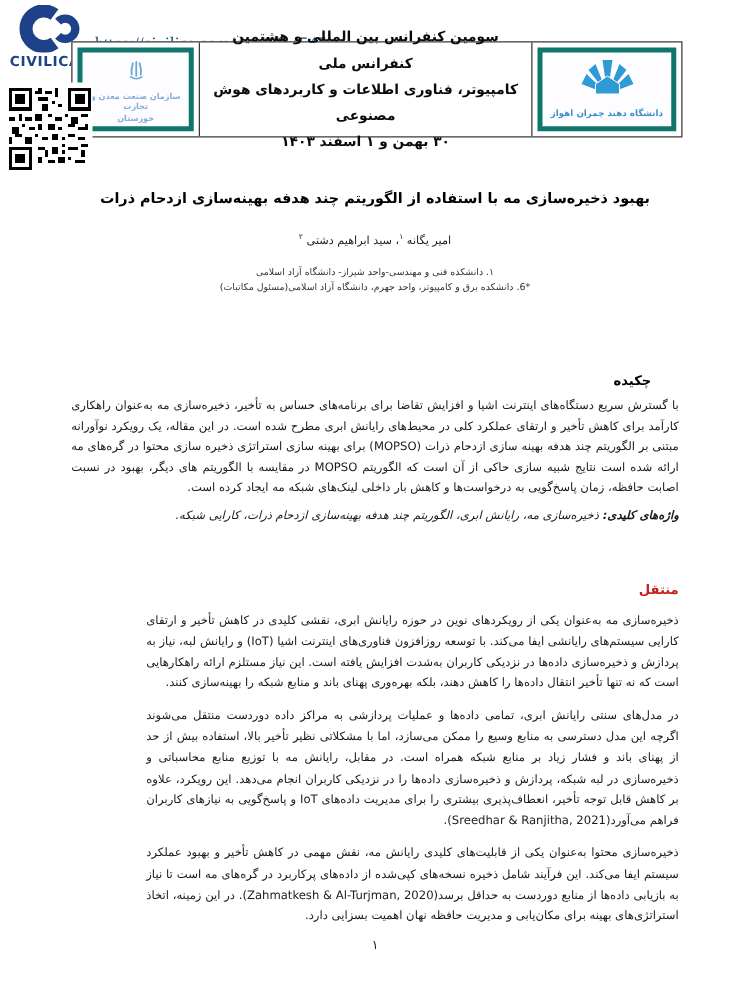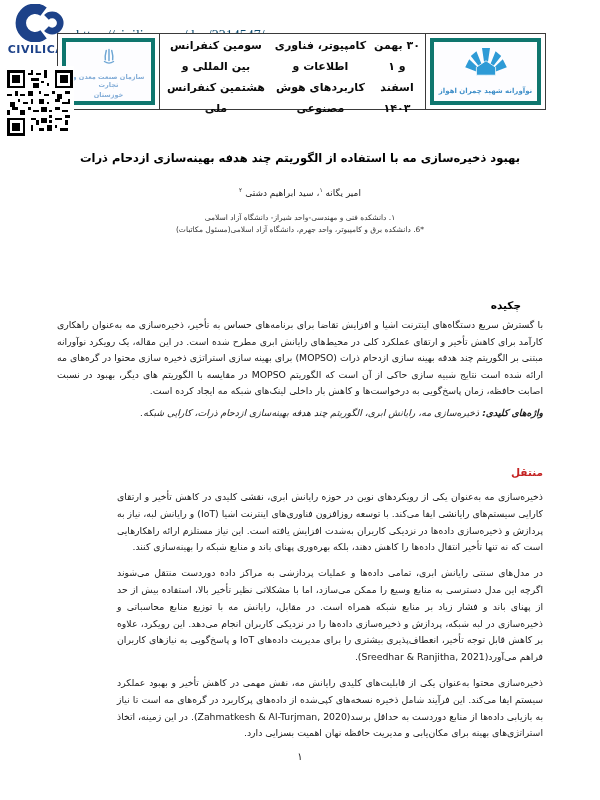--- a/index.html
+++ b/index.html
@@ -13,21 +13,21 @@
 
   
   .doc-url { position:absolute; left:76px; top:28px; font:14px "Liberation Serif", serif; color:#0c4a6e; }
 
   
   .banner { position:absolute; left:57px; top:33px; width:489px; height:77px; display:flex;
             border:1px solid #3a3a3a; box-sizing:border-box; background:#fff; }
   .cell { box-sizing:border-box; display:flex; }
   .cell-left  { width:102px; border-right:1px solid #3a3a3a; }
   .cell-right { width:120px; border-left:1px solid #3a3a3a; }
-  .cell-center{ flex:1; flex-direction:row; justify-content:center; text-align:center; padding:1px 4px; }
+  .cell-center{ flex:1; flex-direction:column; justify-content:center; text-align:center; padding:1px 4px; }
   .logo-box { flex:1; margin:4px; border:4px solid #0f766e; background:#fdfdff;
               display:flex; flex-direction:column; align-items:center; justify-content:center; }
   .banner-line { font:bold 11px/21px "DejaVu Sans", sans-serif; color:#0a0a0a; direction:rtl; }
   .org-caption { font:bold 6.5px/8px "DejaVu Sans", sans-serif; color:#85aed8; direction:rtl; text-align:center; margin-top:2px; }
   .uni-caption { font:bold 7px/9px "DejaVu Sans", sans-serif; color:#3f8fc9; direction:rtl; text-align:center; margin-top:3px; }
 
   
   .qr { position:absolute; left:6px; top:66px; width:68px; height:74px; background:#fff; padding:1px; box-sizing:border-box; }
   .qr svg { width:100%; height:100%; }
 
@@ -94,21 +94,21 @@
     </div>
     <div class="cell cell-right">
       <div class="logo-box">
         <span>
           <svg width="58" height="32" viewBox="0 0 64 40" aria-hidden="true">
             <path d="M32 34 L6 24 L11 14 Z  M32 34 L13 10 L20 4 Z  M32 34 L27 0 L37 0 Z
                      M32 34 L44 4 L51 10 Z  M32 34 L53 14 L58 24 Z" fill="#2e9bd6"></path>
             <path d="M20 24 L32 16 L44 24 L44 34 L20 34 Z" fill="#2e9bd6" stroke="#ffffff" stroke-width="1"></path>
           </svg>
         </span>
-        <div class="uni-caption">نوآورانه شهید چمران اهواز</div>
+        <div class="uni-caption">دانشگاه دهند چمران اهواز</div>
       </div>
     </div>
   </div>
 
   <div class="qr">
     <svg viewBox="0 0 25 25" shape-rendering="crispEdges" aria-hidden="true">
       <rect x="0" y="0" width="25" height="25" fill="#fff"></rect>
       <g fill="#000">
         <rect x="0" y="0" width="7" height="7"></rect>
           <rect x="18" y="0" width="7" height="7"></rect>

